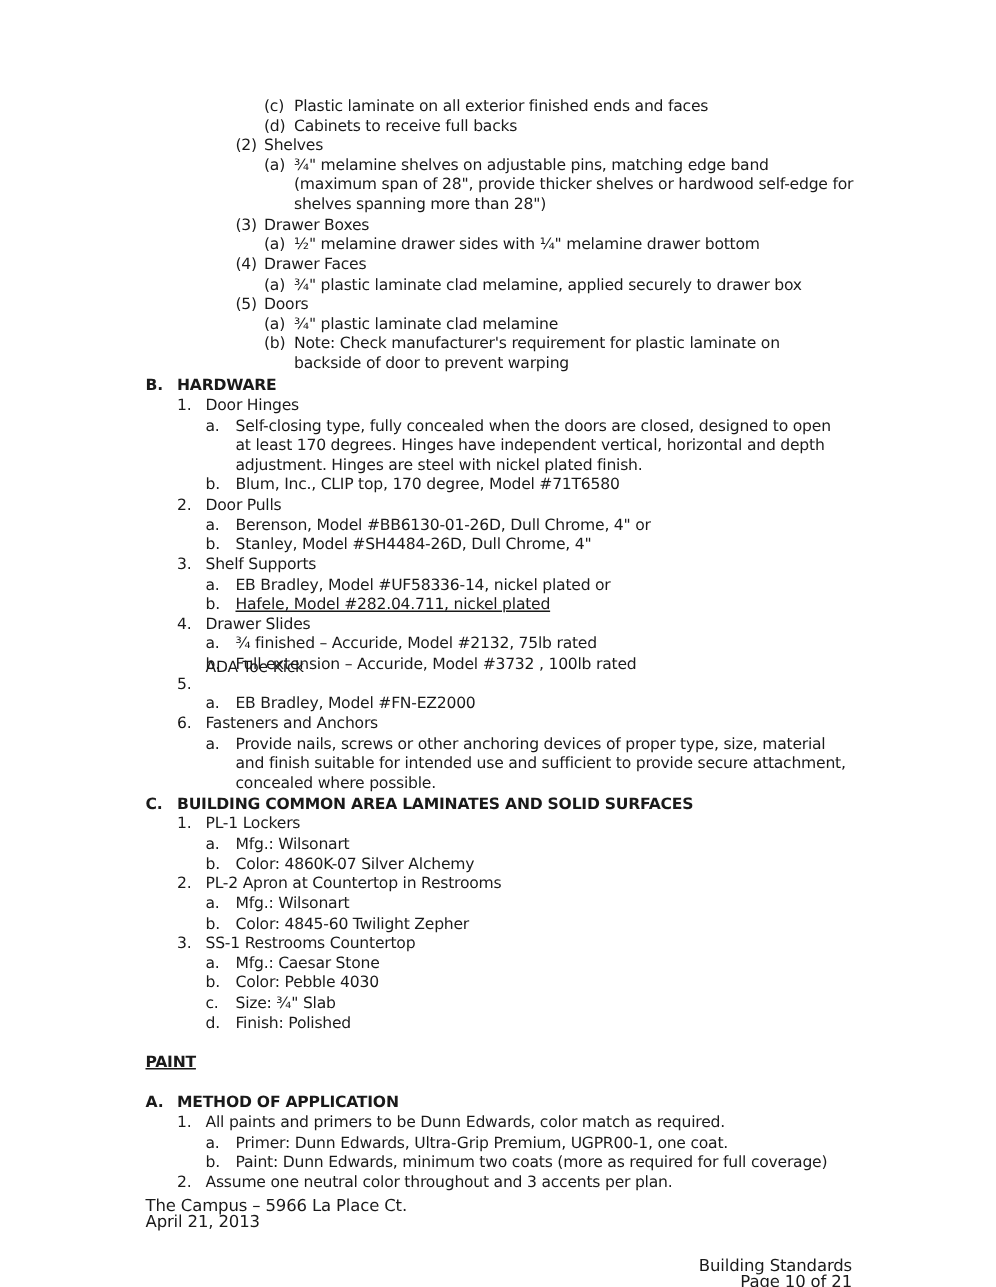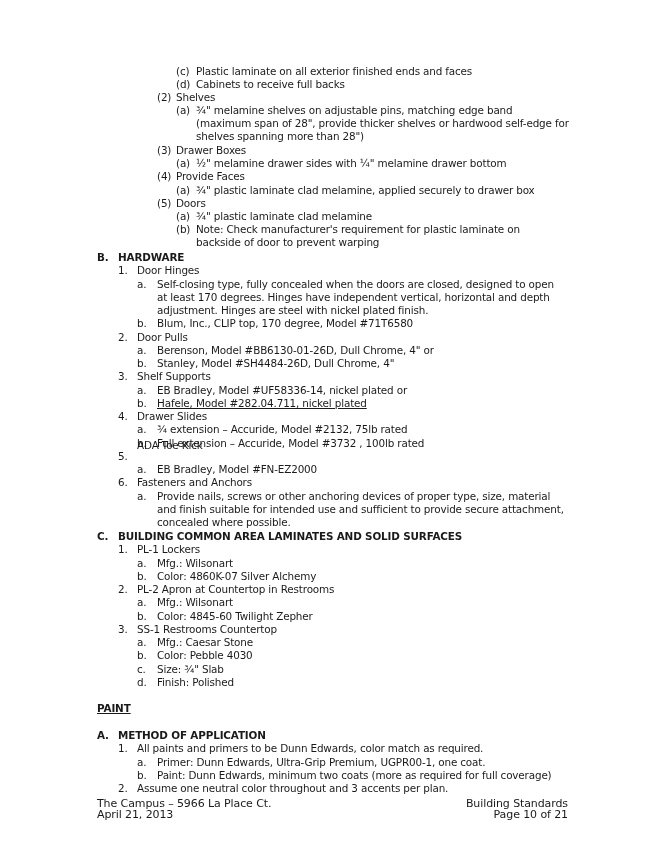--- a/index.html
+++ b/index.html
@@ -9,21 +9,21 @@
       color: #1a1a1a;
     }
     .page { position: absolute; left: 0; top: 0; width: 664px; height: 858px; }
     .line {
       position: absolute; white-space: nowrap;
       font-size: 10.4px; line-height: 13px; letter-spacing: -0.15px;
     }
     .bold { font-weight: bold; }
     .u { text-decoration: underline; }
     .footer { font-size: 11px; line-height: 11px; position: absolute; white-space: nowrap; letter-spacing: -0.1px; }
-    .right { text-align: right; }
+    .right { text-align: right; margin-top: 40px; }
   </style>
 </head>
 <body>
 
 <div class="page">
   <div>
     <span class="line" style="left:176px;top:65px">(c)</span>
     <span class="line" style="left:196px;top:65px">Plastic laminate on all exterior finished ends and faces</span>
     <span class="line" style="left:176px;top:78px">(d)</span>
     <span class="line" style="left:196px;top:78px">Cabinets to receive full backs</span>
@@ -34,21 +34,21 @@
     <span class="line" style="left:196px;top:104px">¾" melamine shelves on adjustable pins, matching edge band</span>
     <span class="line" style="left:196px;top:117px">(maximum span of 28", provide thicker shelves or hardwood self-edge for</span>
     <span class="line" style="left:196px;top:130px">shelves spanning more than 28")</span>
 
     <span class="line" style="left:157px;top:144px">(3)</span>
     <span class="line" style="left:176px;top:144px">Drawer Boxes</span>
     <span class="line" style="left:176px;top:157px">(a)</span>
     <span class="line" style="left:196px;top:157px">½" melamine drawer sides with ¼" melamine drawer bottom</span>
 
     <span class="line" style="left:157px;top:170px">(4)</span>
-    <span class="line" style="left:176px;top:170px">Provide Faces</span>
+    <span class="line" style="left:176px;top:170px">Drawer Faces</span>
     <span class="line" style="left:176px;top:184px">(a)</span>
     <span class="line" style="left:196px;top:184px">¾" plastic laminate clad melamine, applied securely to drawer box</span>
 
     <span class="line" style="left:157px;top:197px">(5)</span>
     <span class="line" style="left:176px;top:197px">Doors</span>
     <span class="line" style="left:176px;top:210px">(a)</span>
     <span class="line" style="left:196px;top:210px">¾" plastic laminate clad melamine</span>
     <span class="line" style="left:176px;top:223px">(b)</span>
     <span class="line" style="left:196px;top:223px">Note: Check manufacturer's requirement for plastic laminate on</span>
     <span class="line" style="left:196px;top:236px">backside of door to prevent warping</span>
@@ -73,21 +73,21 @@
       <span class="line" style="left: 157px; top: 357px;">Stanley, Model #SH4484-26D, Dull Chrome, 4"</span>
       <span class="line" style="left: 118px; top: 370.25px;">3.</span>
       <span class="line" style="left: 137px; top: 370.25px;">Shelf Supports</span>
       <span class="line" style="left: 137px; top: 383.5px;">a.</span>
       <span class="line" style="left: 157px; top: 383.5px;">EB Bradley, Model #UF58336-14, nickel plated or</span>
       <span class="line" style="left: 137px; top: 396.75px;">b.</span>
       <span class="line" style="left: 157px; top: 396.75px; text-decoration: underline;">Hafele, Model #282.04.711, nickel plated</span>
       <span class="line" style="left: 118px; top: 410px;">4.</span>
       <span class="line" style="left: 137px; top: 410px;">Drawer Slides</span>
       <span class="line" style="left: 137px; top: 423.25px;">a.</span>
-      <span class="line" style="left: 157px; top: 423.25px;">¾ extension – Accuride, Model #2132, 75lb rated</span>
+      <span class="line" style="left: 157px; top: 423.25px;">¾ finished – Accuride, Model #2132, 75lb rated</span>
       <span class="line" style="left: 137px; top: 436.5px;">b.</span>
       <span class="line" style="left: 157px; top: 437px;">Full extension – Accuride, Model #3732 , 100lb rated</span>
       <span class="line" style="left: 118px; top: 449.75px;">5.</span>
       <span class="line" style="left: 137px; top: 439px; text-align: center;">ADA Toe Kick</span>
       <span class="line" style="left: 137px; top: 463px;">a.</span>
       <span class="line" style="left: 157px; top: 463px;">EB Bradley, Model #FN-EZ2000</span>
       <span class="line" style="left: 118px; top: 476.25px;">6.</span>
       <span class="line" style="left: 137px; top: 476.25px;">Fasteners and Anchors</span>
       <span class="line" style="left: 137px; top: 489.5px;">a.</span>
       <span class="line" style="left: 157px; top: 489.5px;">Provide nails, screws or other anchoring devices of proper type, size, material</span>

